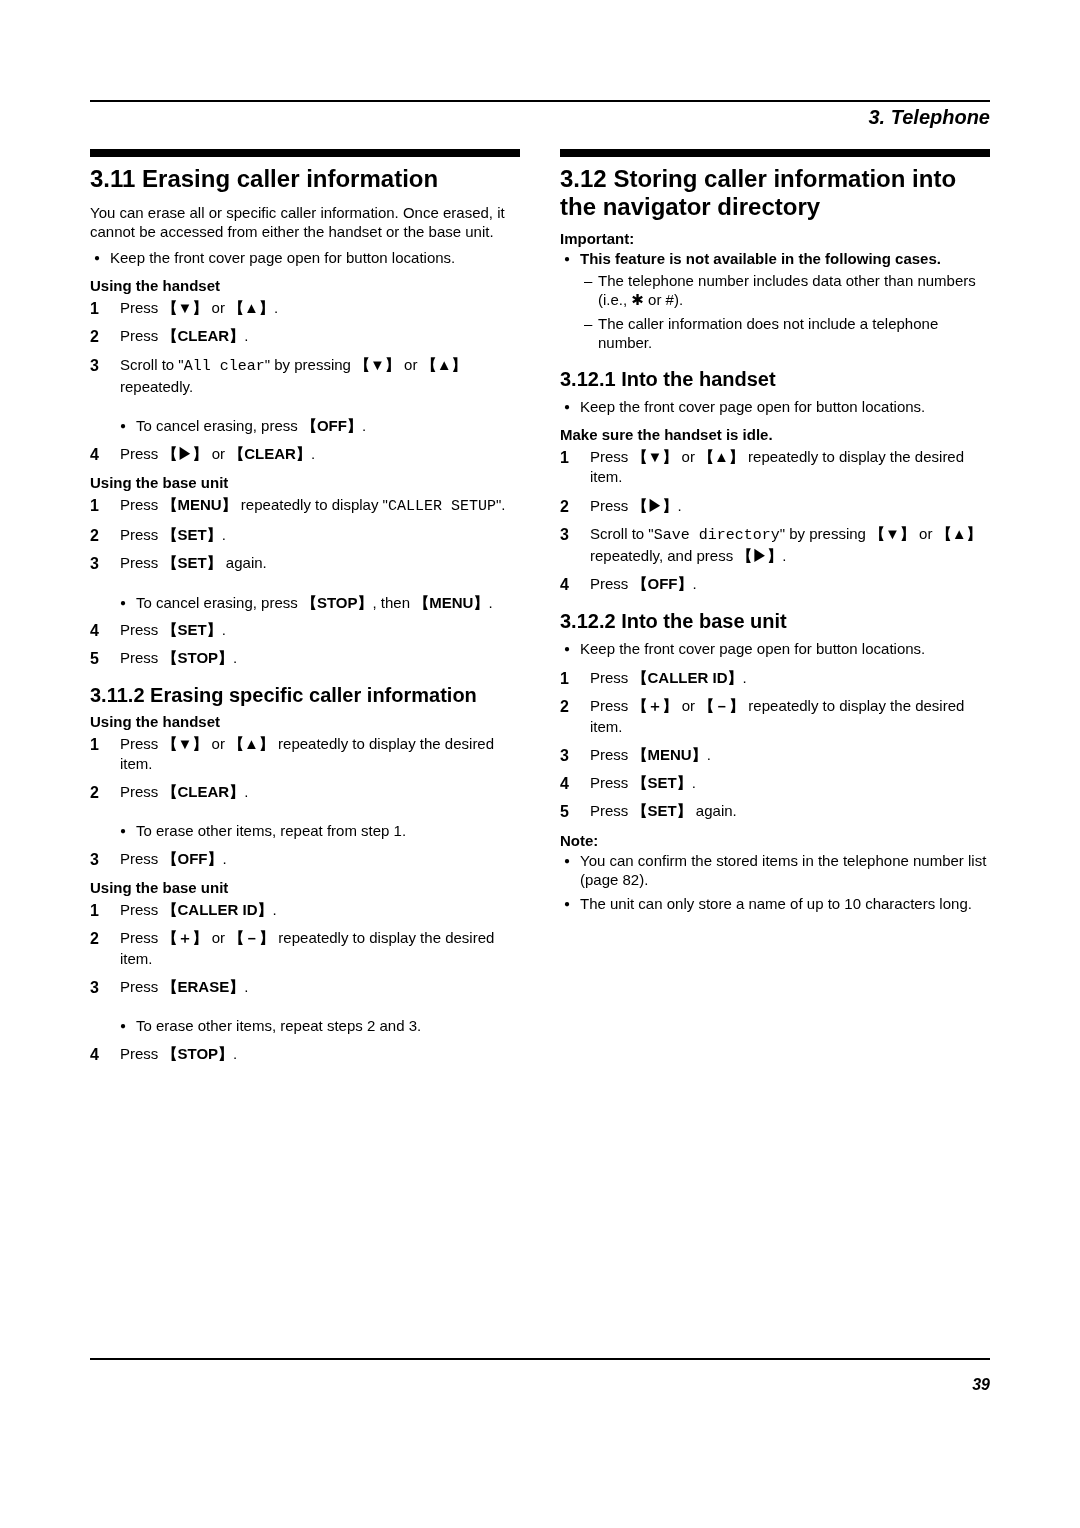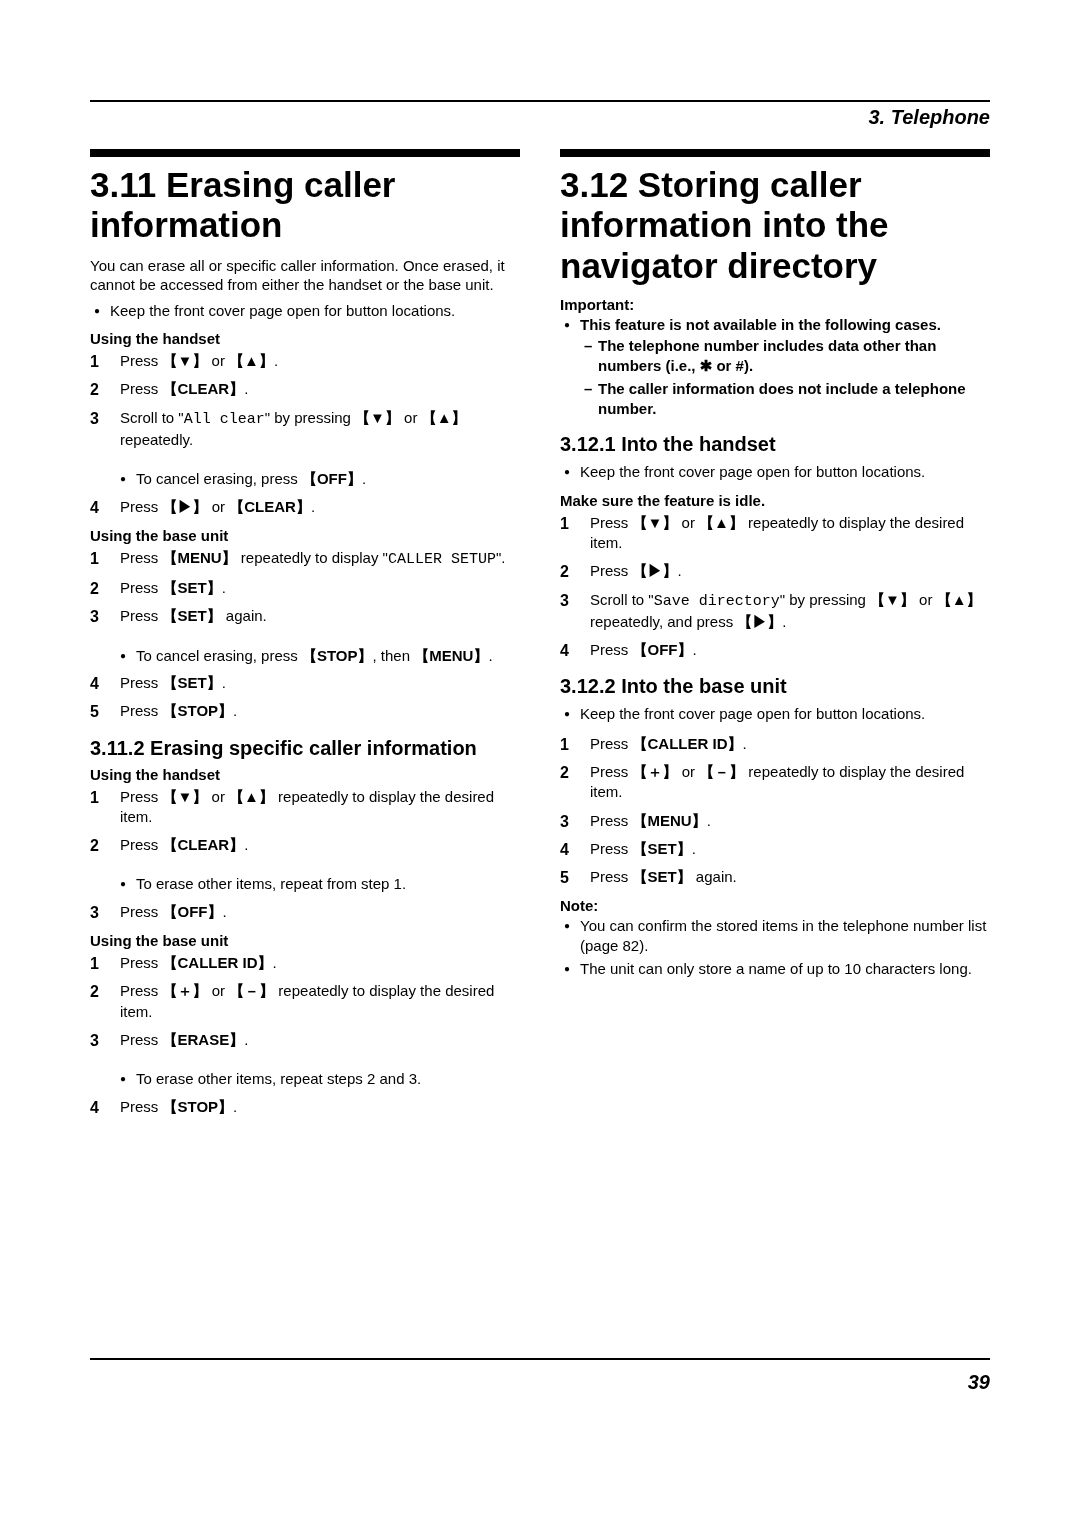--- a/index.html
+++ b/index.html
@@ -36,21 +36,21 @@
   .col {
     flex: 1;
     min-width: 0;
   }
   .section-bar {
     height: 8px;
     background: #000;
     margin-bottom: 8px;
   }
   h1.section-title {
-    font-size: 35px;
+    font-size: 24px;
     font-weight: bold;
     margin: 0 0 10px 0;
     line-height: 1.15;
   }
   p.body {
     margin: 0 0 6px 0;
     line-height: 1.3;
   }
   ul.bullets {
     list-style: none;
@@ -76,21 +76,21 @@
   ul.sub-dash {
     list-style: none;
     padding: 0;
     margin: 2px 0 0 0;
   }
   ul.sub-dash > li {
     position: relative;
     padding-left: 18px;
     margin-bottom: 4px;
     line-height: 1.3;
-    font-weight: bold;
+    font-weight: normal;
   }
   ul.sub-dash > li::before {
     content: "–";
     position: absolute;
     left: 4px;
     top: 0;
   }
   h2.sub-title {
     font-size: 20px;
     font-weight: bold;
@@ -135,21 +135,21 @@
     right: 90px;
     bottom: 100px;
     border-top: 2px solid #000;
   }
   .page-num {
     position: absolute;
     right: 90px;
     bottom: 66px;
     font-style: italic;
     font-weight: bold;
-    font-size: 20px;
+    font-size: 16px;
   }
 </style>
 </head>
 <body>
 
 <div class="page">
   <div class="header-rule"></div>
   <div class="chapter-title">3. Telephone</div>
 
   <div class="columns">
@@ -254,21 +254,21 @@
             <li>The telephone number includes data other than numbers (i.e., ✱ or #).</li>
             <li>The caller information does not include a telephone number.</li>
           </ul>
         </li>
       </ul>
 
       <h2 class="sub-title">3.12.1 Into the handset</h2>
       <ul class="bullets tight">
         <li>Keep the front cover page open for button locations.</li>
       </ul>
-      <div class="bold-run">Make sure the feature is idle.</div>
+      <div class="bold-run">Make sure the handset is idle.</div>
       <ol class="steps">
         <li>
           <span>Press </span><span class="key"><span class="glyph">▼</span></span><span> or </span><span class="key"><span class="glyph">▲</span></span><span> repeatedly to display the desired item.</span>
         </li>
         <li>
           <span>Press </span><span class="key"><span class="glyph">▶</span></span><span>.</span>
         </li>
         <li>
           <span>Scroll to "</span><span class="mono">Save directory</span><span>" by pressing </span><span class="key"><span class="glyph">▼</span></span><span> or </span><span class="key"><span class="glyph">▲</span></span><span> repeatedly, and press </span><span class="key"><span class="glyph">▶</span></span><span>.</span>
         </li>

